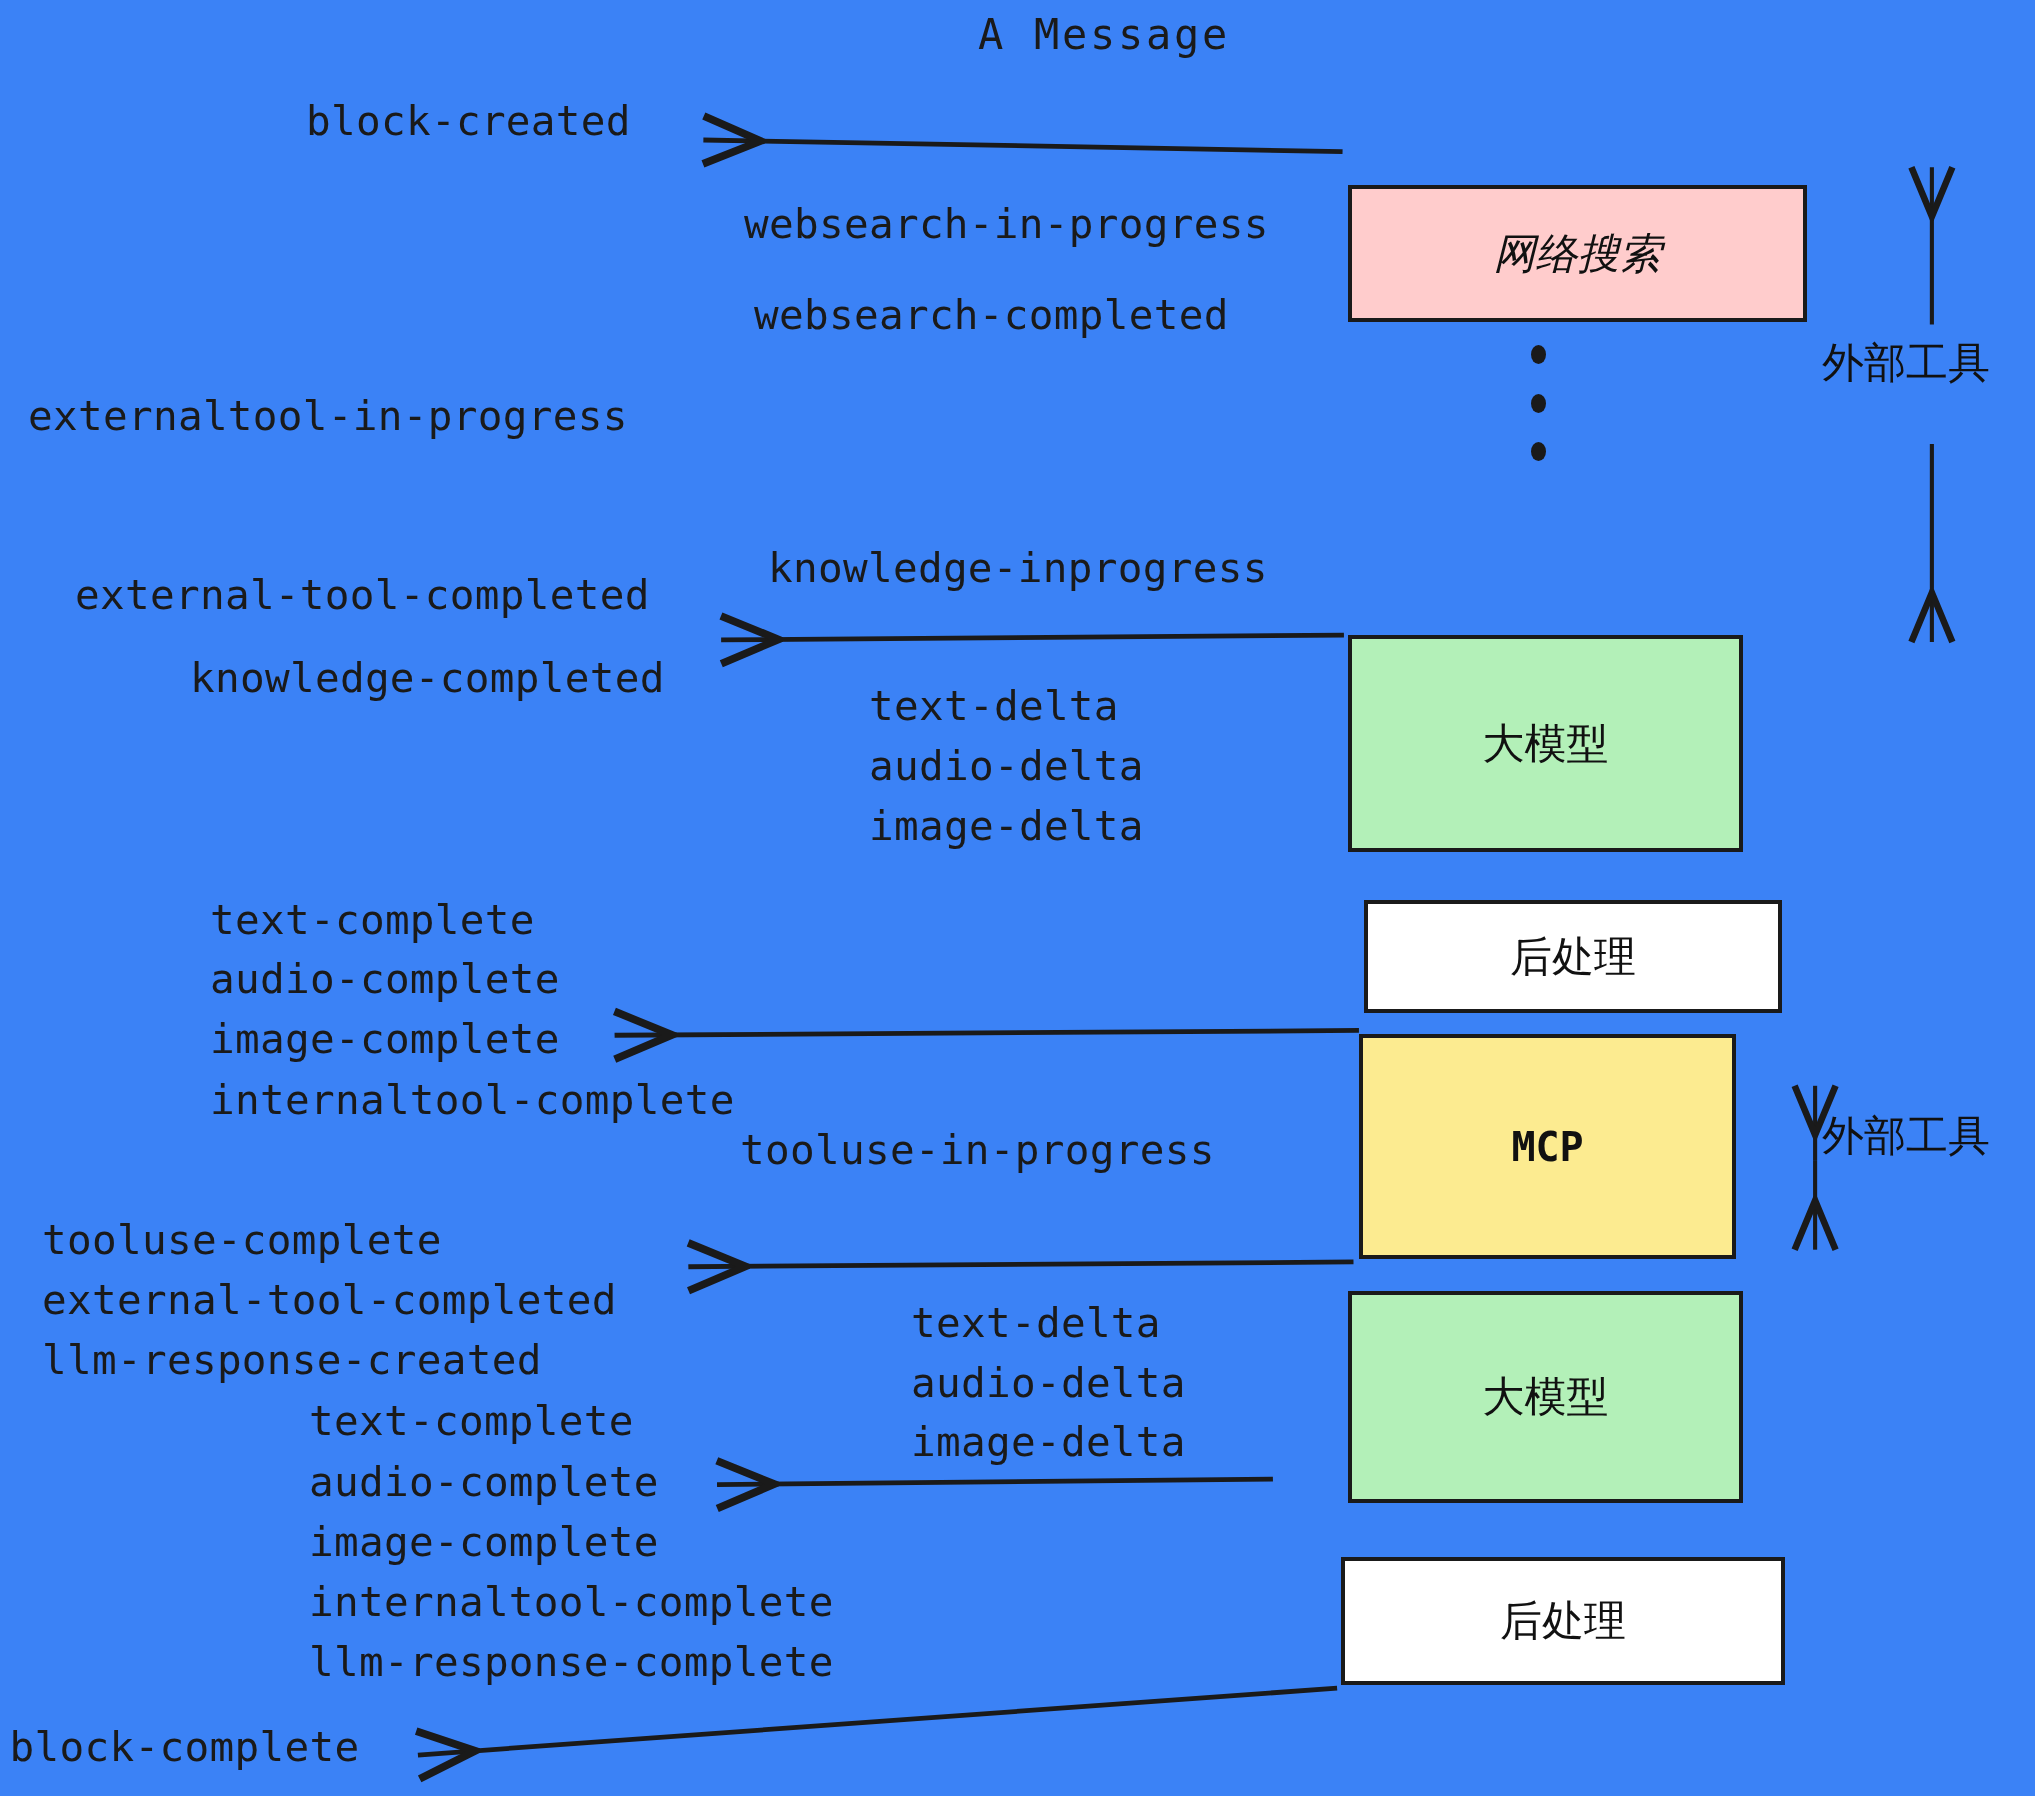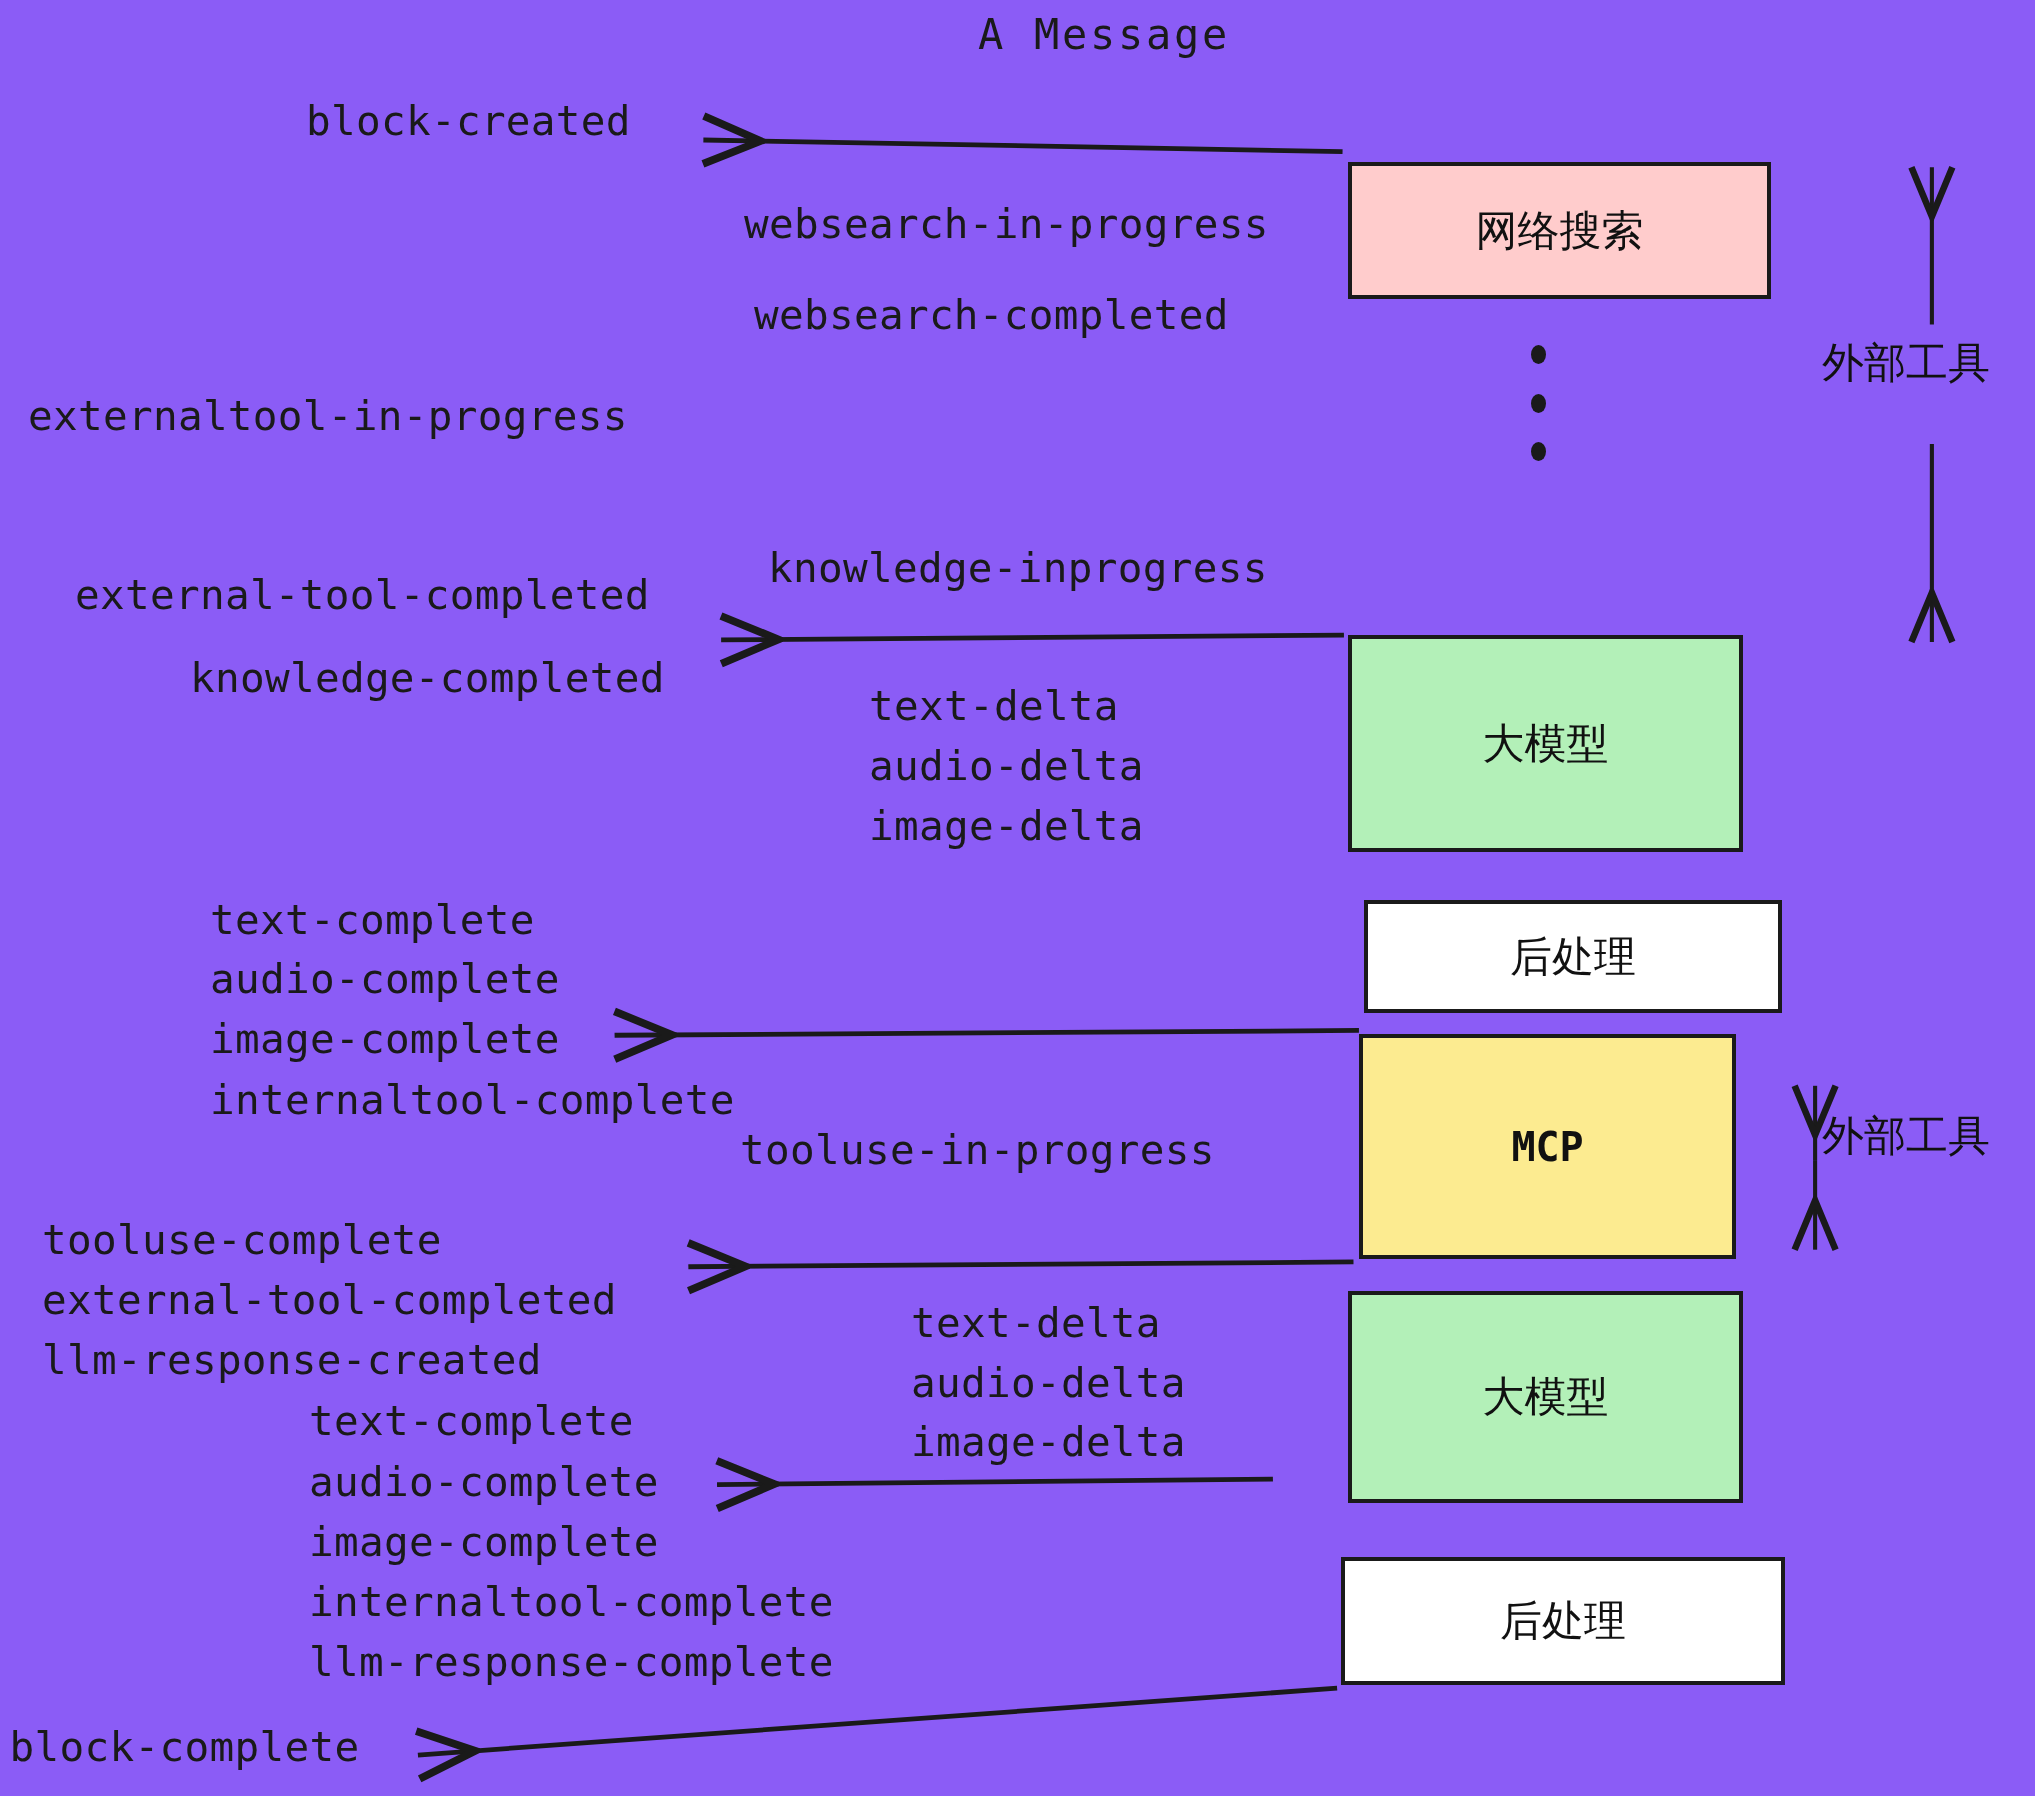--- a/index.html
+++ b/index.html
@@ -4,21 +4,21 @@
 <style>
   html, body {
     margin: 0;
     padding: 0;
     background: #ffffff;
   }
   #root {
     position: relative;
     width: 2035px;
     height: 1796px;
-    background: #8b5cf6;
+    background: #3b82f6;
     font-family: "DejaVu Sans Mono", "Liberation Mono", monospace;
     overflow: hidden;
   }
   .lbl {
     position: absolute;
     white-space: nowrap;
     color: #1a1a1a;
     font-family: "DejaVu Sans Mono", "Liberation Mono", monospace;
     font-size: 41px;
     line-height: 1;
@@ -71,21 +71,21 @@
     pointer-events: none;
   }
 </style>
 </head>
 <body>
 
 <div id="root">
 
   <div class="title" style="left:978px; top:9.6px;">A Message</div>
 
-  <div class="box" style="left:1348px; top:162px; width:423px; height:137px; background:#FFCCCC;">
+  <div class="box" style="left:1348px; top:185px; width:459px; height:137px; background:#FFCCCC;font-style:italic;">
     <span>网络搜索</span>
   </div>
 
   <div class="dot" style="left:1531px; top:345px;"></div>
   <div class="dot" style="left:1531px; top:394px;"></div>
   <div class="dot" style="left:1531px; top:442px;"></div>
 
 
   <div class="box" style="left:1348px; top:635px; width:395px; height:217px; background:#B3F0B8;">
     <span>大模型</span>

